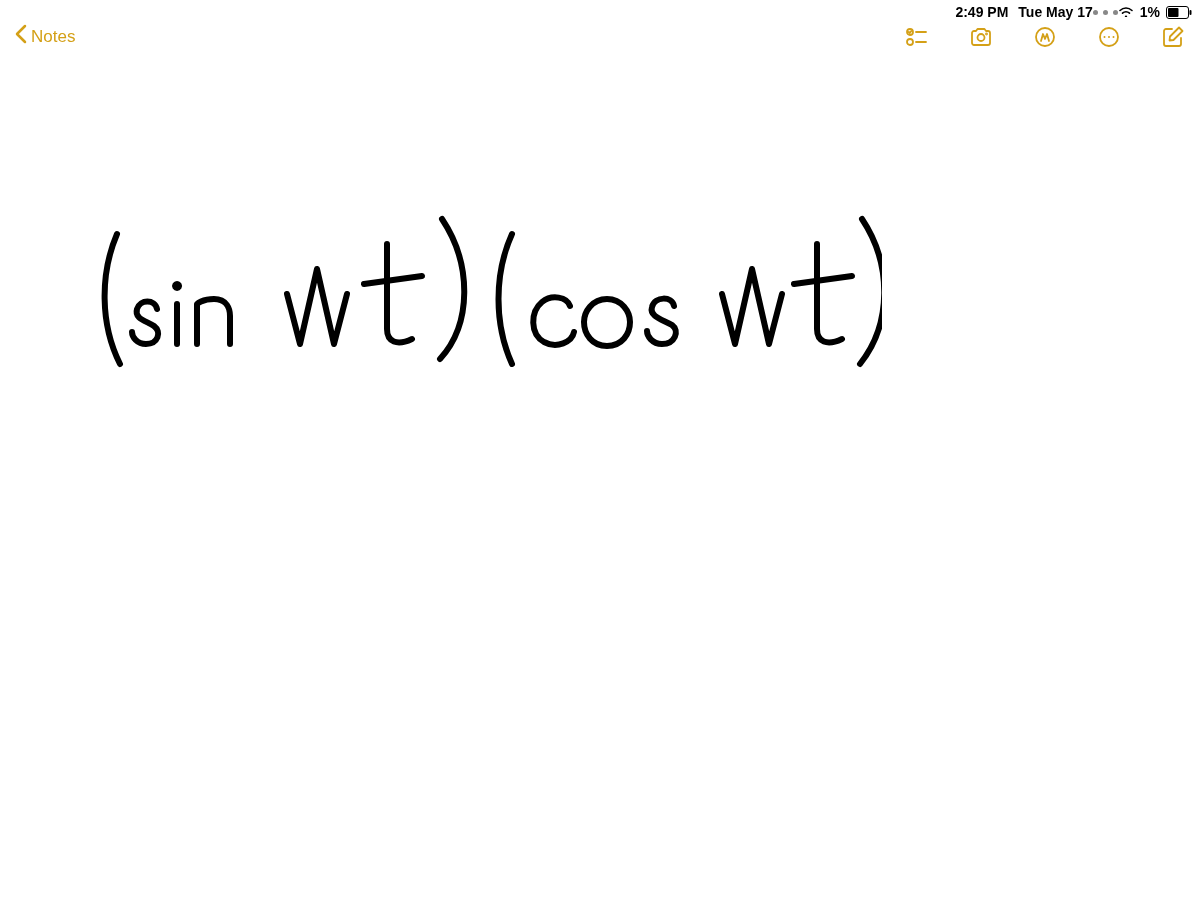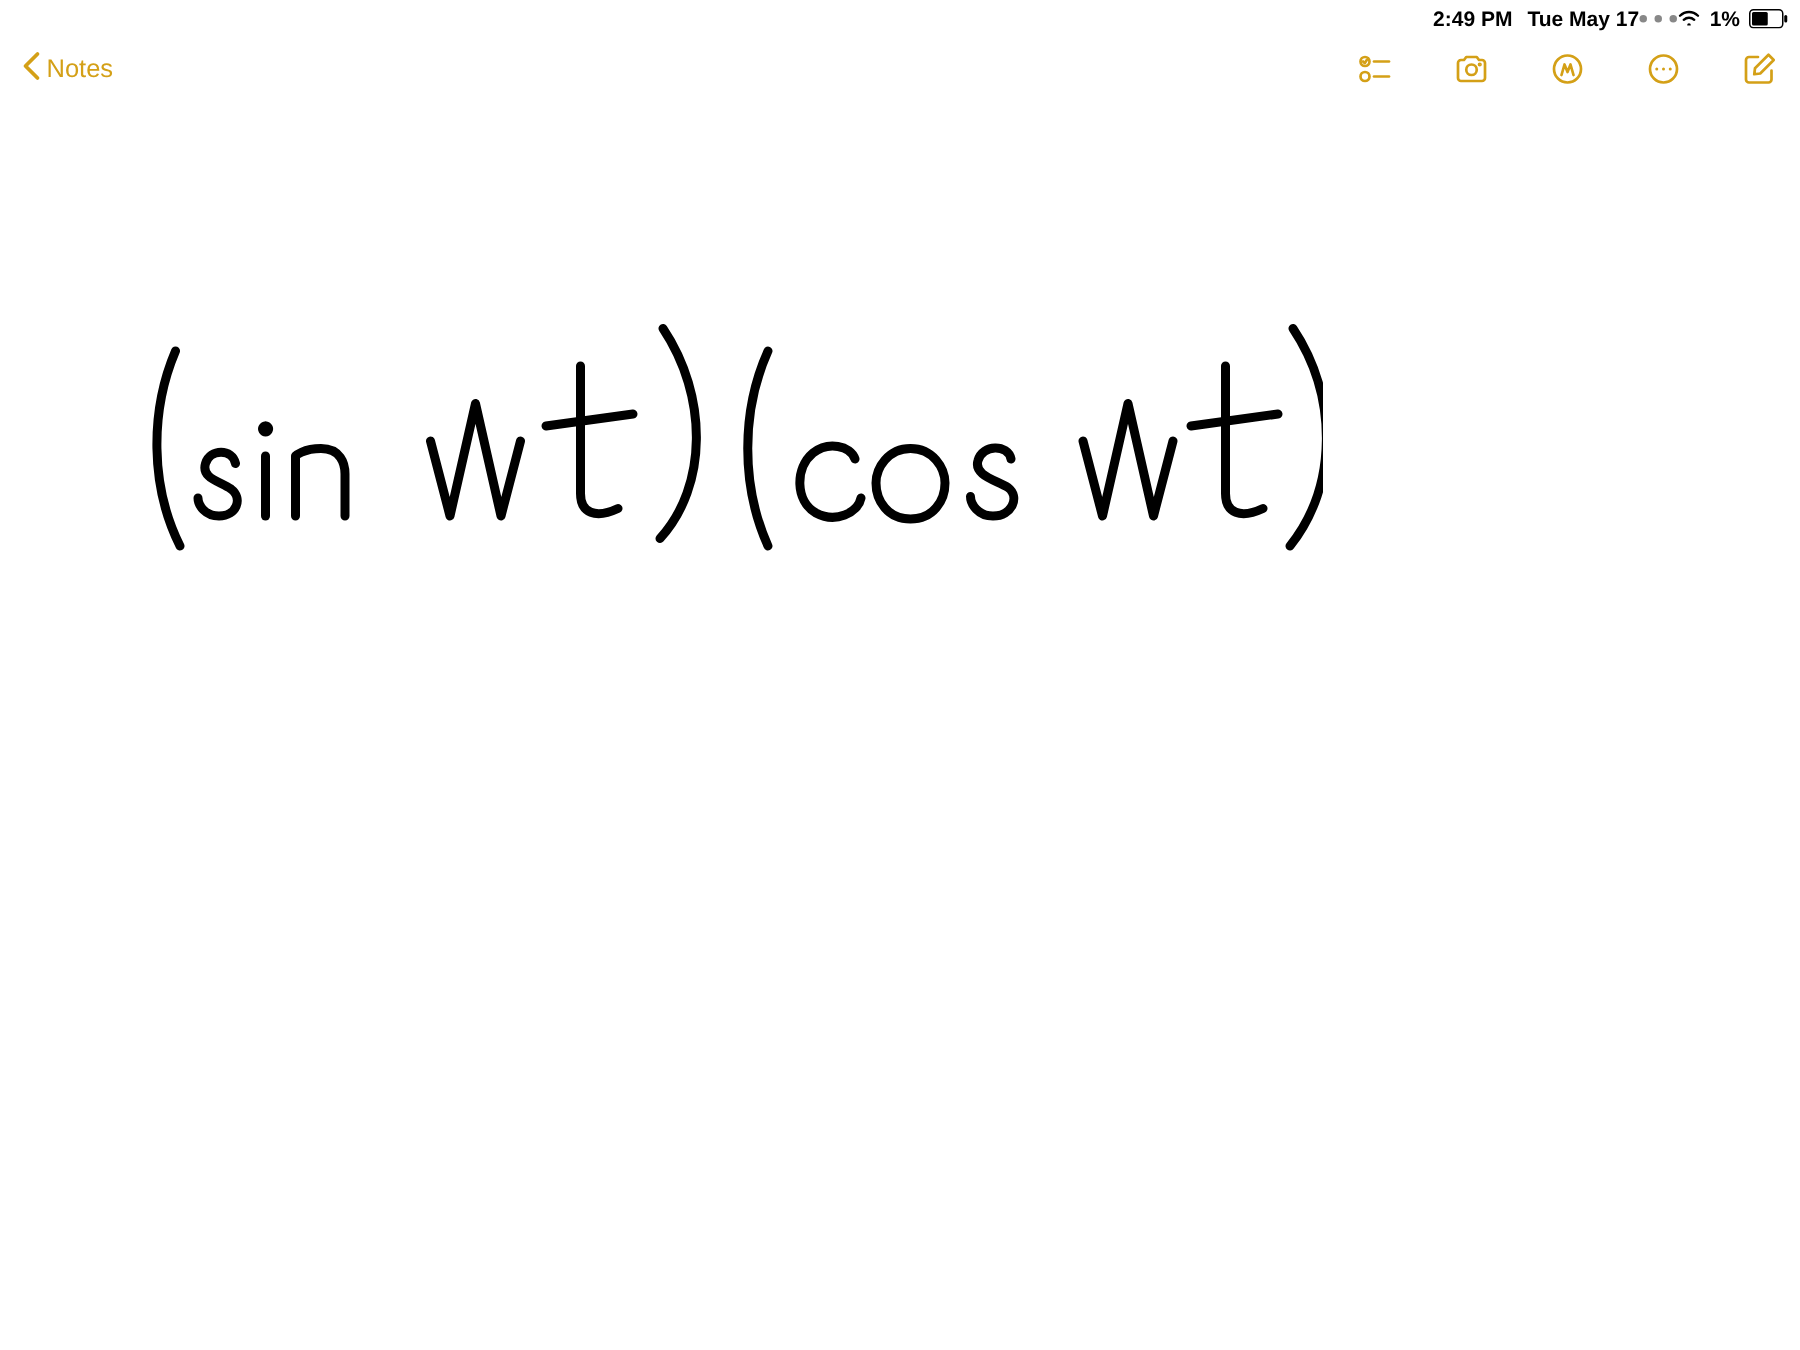--- a/index.html
+++ b/index.html
@@ -24,21 +24,21 @@
     .status-center { display: flex; gap: 5px; }
     .status-center .dot { width: 5px; height: 5px; border-radius: 50%; background: #888; }
     .status-right { display: flex; gap: 6px; align-items: center; }
     .wifi-icon svg { width: 16px; height: 12px; }
     .battery-icon { display: flex; align-items: center; }
     .battery-icon svg { width: 26px; height: 13px; }
 
     .nav-bar {
       display: flex;
       justify-content: space-between;
-      align-items: center;
+      align-items: flex-start;
       height: 44px;
       padding: 0 14px;
       background: #fff;
     }
     .back-button {
       display: flex;
       align-items: center;
       gap: 4px;
       color: #d4a017;
       font-size: 17px;

